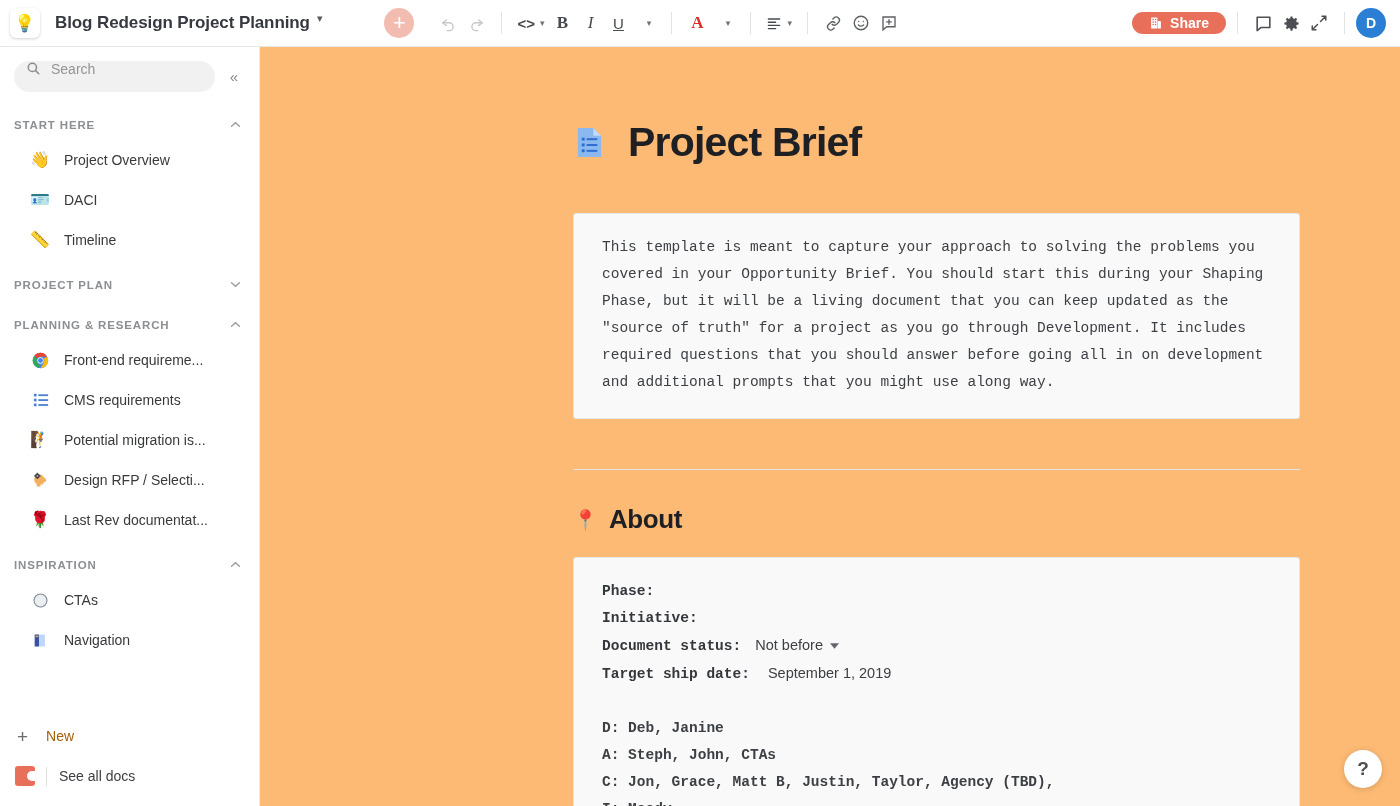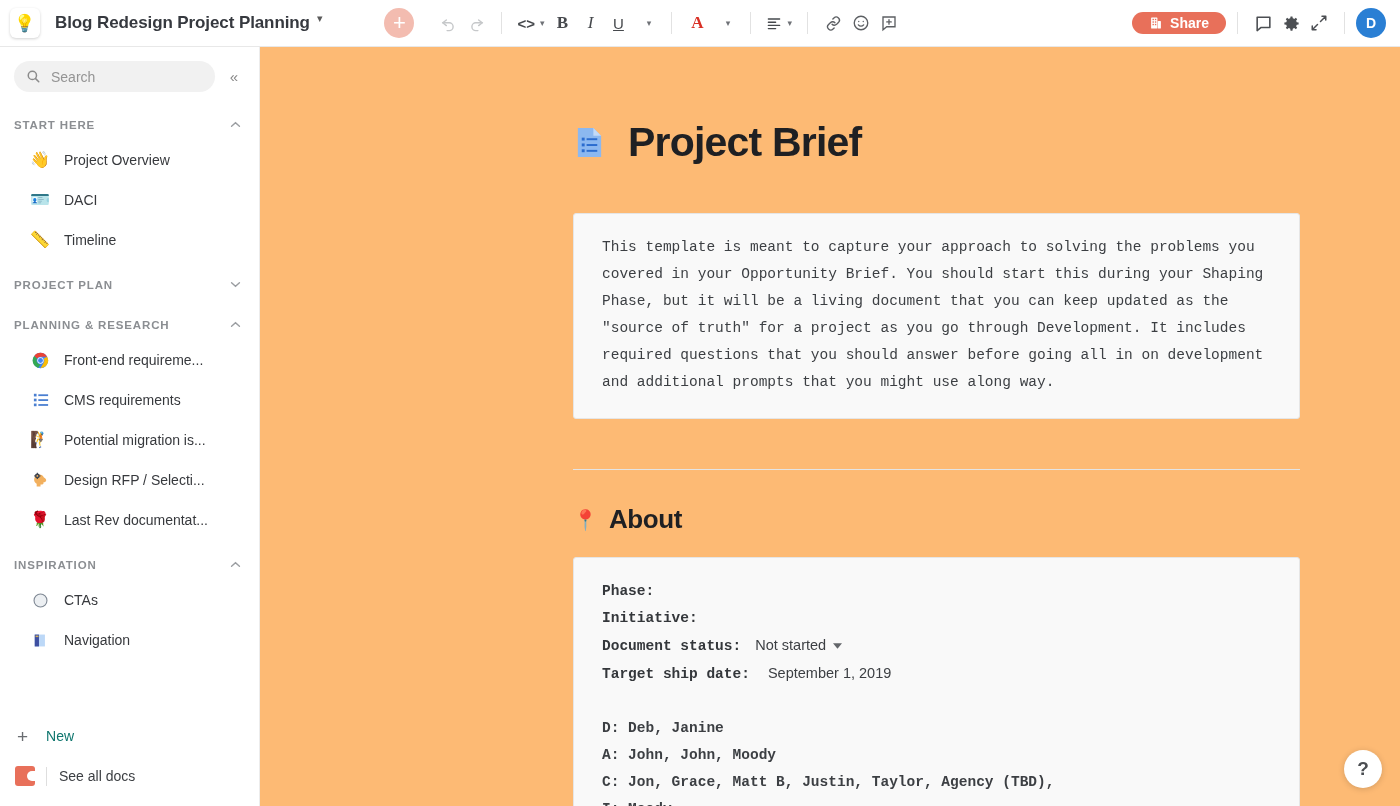--- a/index.html
+++ b/index.html
@@ -82,21 +82,21 @@
   .sidebar {
     width:260px; min-width:260px; height:100%;
     border-right:1px solid #ececec;
     background:#fff; position:relative;
     display:flex; flex-direction:column;
     overflow:hidden;
   }
   .search-row { display:flex; align-items:center; padding:14px 12px 10px 14px; }
   .search-box {
     flex:1; height:31px; border-radius:16px; background:#f1f1f1;
-    display:flex; align-items:center; padding:0 12px; gap:10px; cursor:text;
+    display:flex; padding:0 12px; gap:10px; cursor:text;
   }
   .search-ph { font-size:14px; color:#949494; }
   .collapse-btn {
     width:26px; height:26px; margin-left:6px; cursor:pointer;
     display:flex; align-items:center; justify-content:center;
     color:#888; font-size:15px;
   }
   .nav { flex:1; overflow:hidden; padding-top:7px; }
   .sec-head {
     display:flex; align-items:center; justify-content:space-between;
@@ -115,21 +115,21 @@
     width:19px; min-width:19px; font-size:16px; line-height:1;
     display:flex; align-items:center; justify-content:center;
   }
   .nav-label { font-size:14px; color:#37393d; white-space:nowrap; }
   .sb-bottom { padding-bottom:10px; }
   .new-row {
     display:flex; align-items:center; height:40px; padding-left:17px;
     gap:18px; cursor:pointer; margin-top:6px;
   }
   .plus-ico { font-size:19px; color:#6a6d71; font-weight:300; line-height:1; }
-  .new-label { font-size:14px; color:#0f766e; }
+  .new-label { font-size:14px; color:#a16207; }
   .seeall-row {
     display:flex; align-items:center; height:40px; padding-left:15px;
     gap:0px; cursor:pointer;
   }
   .coda-mark {
     width:20px; height:20px; border-radius:3px; background:#e8705a;
     position:relative; margin-right:11px;
   }
   .coda-mark:after{
     content:""; position:absolute; right:0; top:5px;
@@ -495,37 +495,37 @@
         <div class="callout">
           <div class="field-line">
             <span class="f-label">Phase:</span>
           </div>
           <div class="field-line">
             <span class="f-label">Initiative:</span>
           </div>
           <div class="field-line">
             <span class="f-label">Document status:</span>
             <span class="f-value">
-              <span>Not started</span>
+              <span>Not before</span>
               <span class="val-caret">
                 <svg width="9" height="6" viewBox="0 0 10 6" fill="#63666a">
                     <path d="M0 0h10L5 6z"></path>
                   </svg>
               </span>
             </span>
           </div>
           <div class="field-line">
             <span class="f-label">Target ship date:</span>
             <span class="f-value plain">September 1, 2019</span>
           </div>
 
           <div class="spacer-line"></div>
 
           <div class="mono" style="font-weight:bold">D: Deb, Janine</div>
-          <div class="mono" style="font-weight:bold">A: John, John, Moody</div>
+          <div class="mono" style="font-weight:bold">A: Steph, John, CTAs</div>
           <div class="mono" style="font-weight:bold">C: Jon, Grace, Matt B, Justin, Taylor, Agency (TBD),</div>
           <div class="mono" style="font-weight:bold">I: Moody</div>
 
         </div>
       </div>
 
       <div class="help-btn">?</div>
     </div>
 
   </div>

